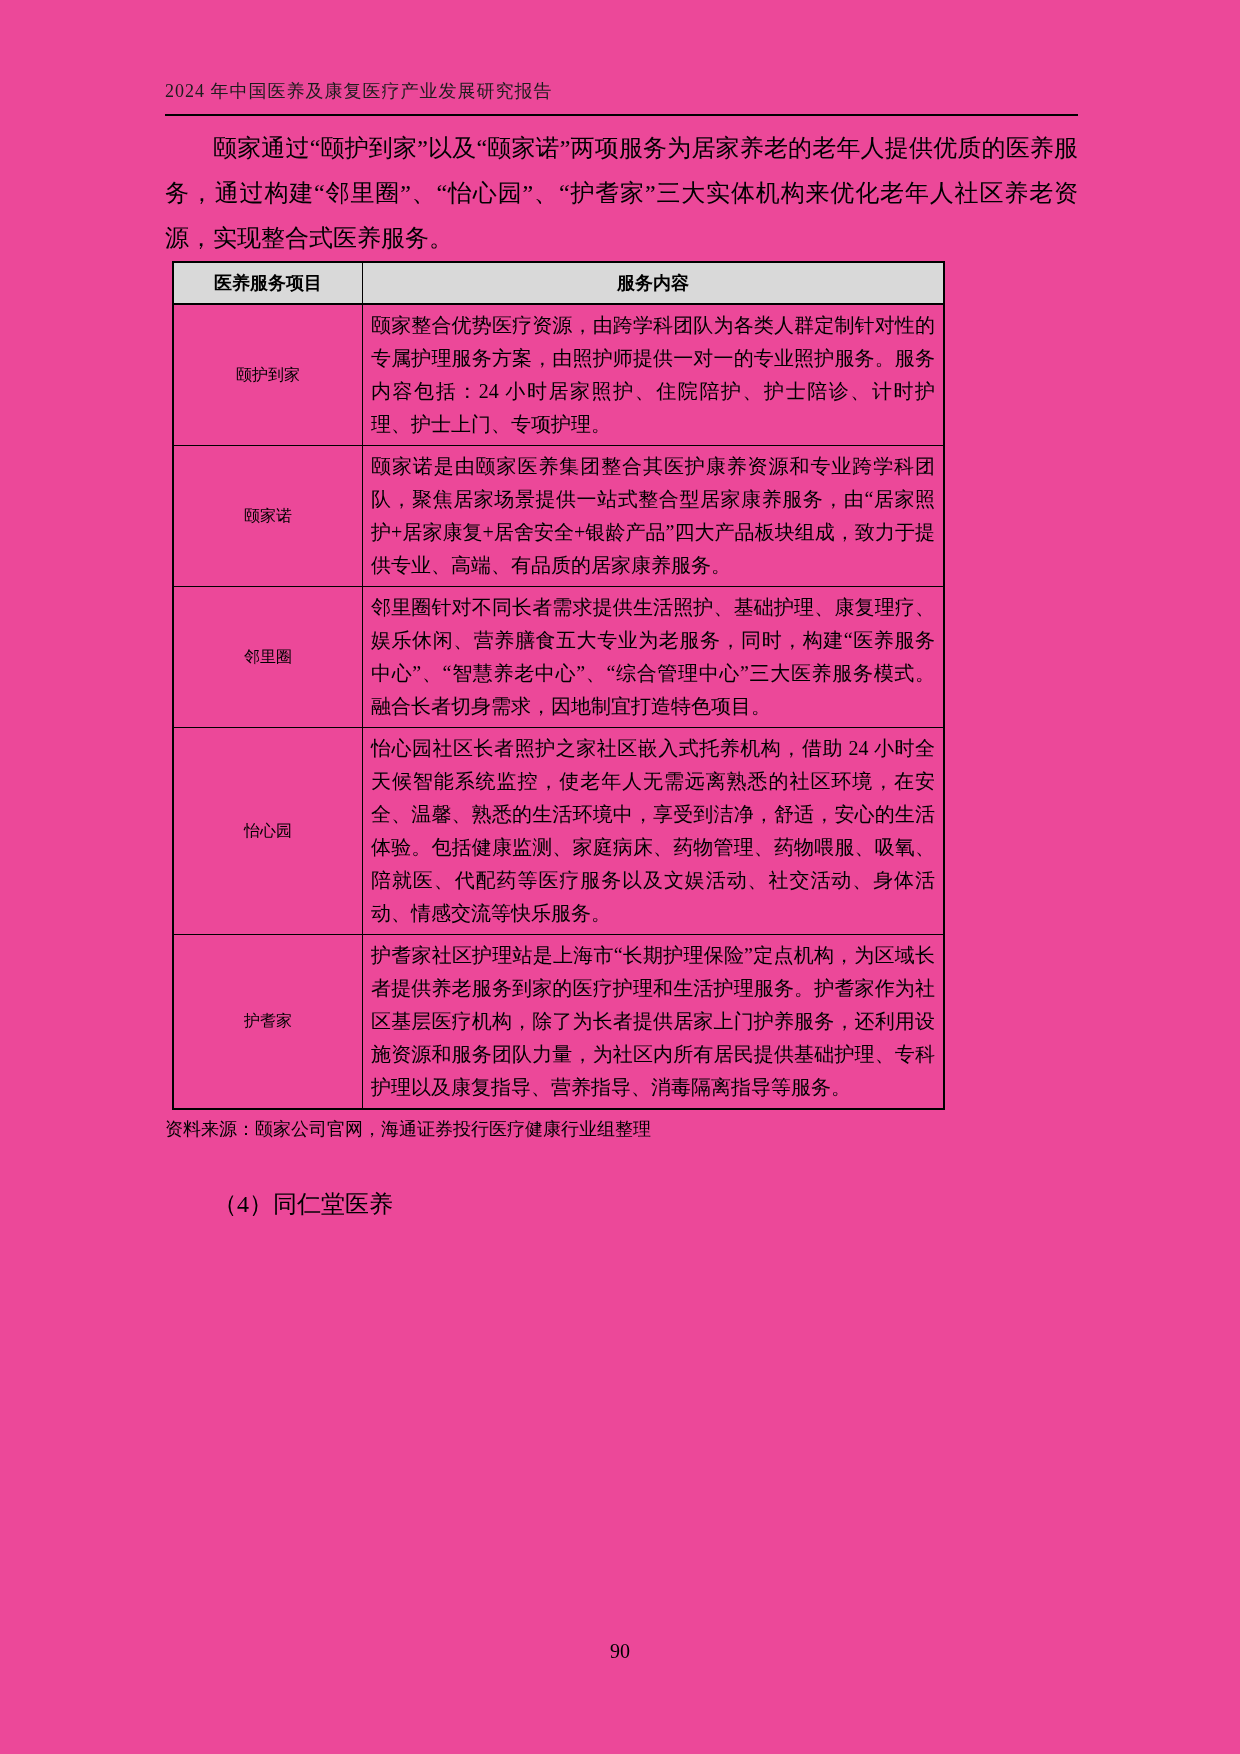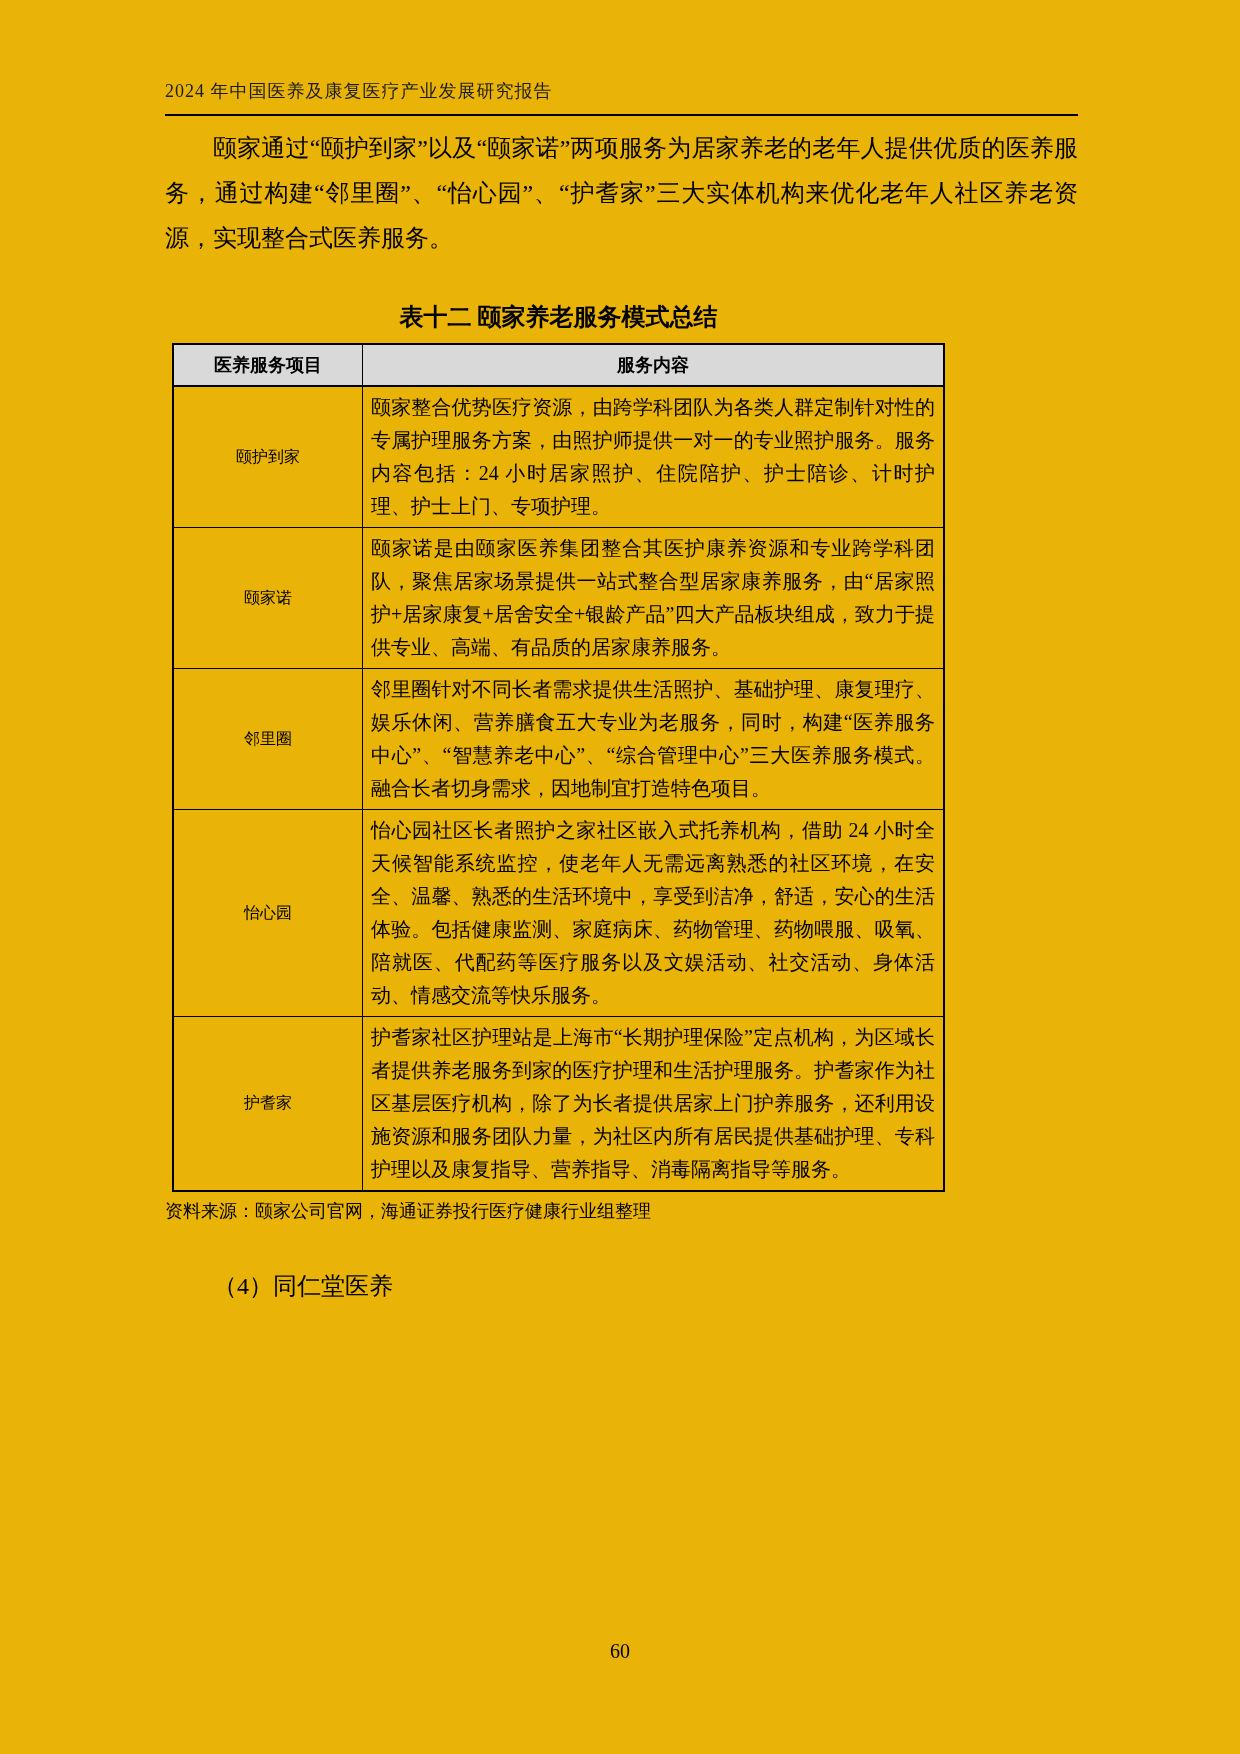--- a/index.html
+++ b/index.html
@@ -4,21 +4,21 @@
 <style>
   html, body {
     margin: 0;
     padding: 0;
     background: #ffffff;
   }
   .page {
     position: relative;
     width: 1240px;
     height: 1754px;
-    background: #eab308;
+    background: #ec4899;
     overflow: hidden;
     font-family: "Liberation Serif", "DejaVu Serif", serif;
     color: var(--text-color, #000000);
     box-sizing: border-box;
     padding: 78px 162px 0 165px;
   }
   .page-header {
     border-bottom: 2px solid var(--border-color, #000000);
     padding-bottom: 10px;
   }
@@ -101,21 +101,20 @@
 
 <div class="page">
 
   <div class="page-header">
     <div class="header-title">2024 年中国医养及康复医疗产业发展研究报告</div>
   </div>
 
 
   <p class="para para-indent">颐家通过“颐护到家”以及“颐家诺”两项服务为居家养老的老年人提供优质的医养服务，通过构建“邻里圈”、“怡心园”、“护耆家”三大实体机构来优化老年人社区养老资源，实现整合式医养服务。</p>
 
-  <div class="table-caption">表十二 颐家养老服务模式总结</div>
 
   <table class="service-table">
     <thead>
       <tr>
         <th class="col-item">医养服务项目</th>
         <th class="col-desc">服务内容</th>
       </tr>
     </thead>
     <tbody>
       <tr>
@@ -138,15 +137,15 @@
         <td class="cell-item">护耆家</td>
         <td class="cell-desc">护耆家社区护理站是上海市“长期护理保险”定点机构，为区域长者提供养老服务到家的医疗护理和生活护理服务。护耆家作为社区基层医疗机构，除了为长者提供居家上门护养服务，还利用设施资源和服务团队力量，为社区内所有居民提供基础护理、专科护理以及康复指导、营养指导、消毒隔离指导等服务。</td>
       </tr>
     </tbody>
   </table>
 
   <div class="source-note">资料来源：颐家公司官网，海通证券投行医疗健康行业组整理</div>
 
   <div class="subheading">（4）同仁堂医养</div>
 
-  <div class="page-number">60</div>
+  <div class="page-number">90</div>
 
 </div>
 
 </body></html>

